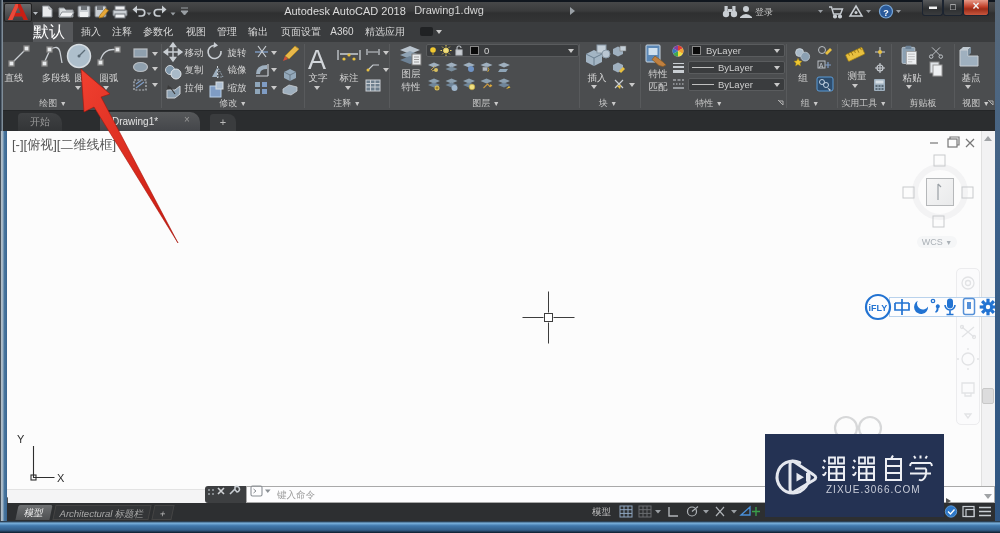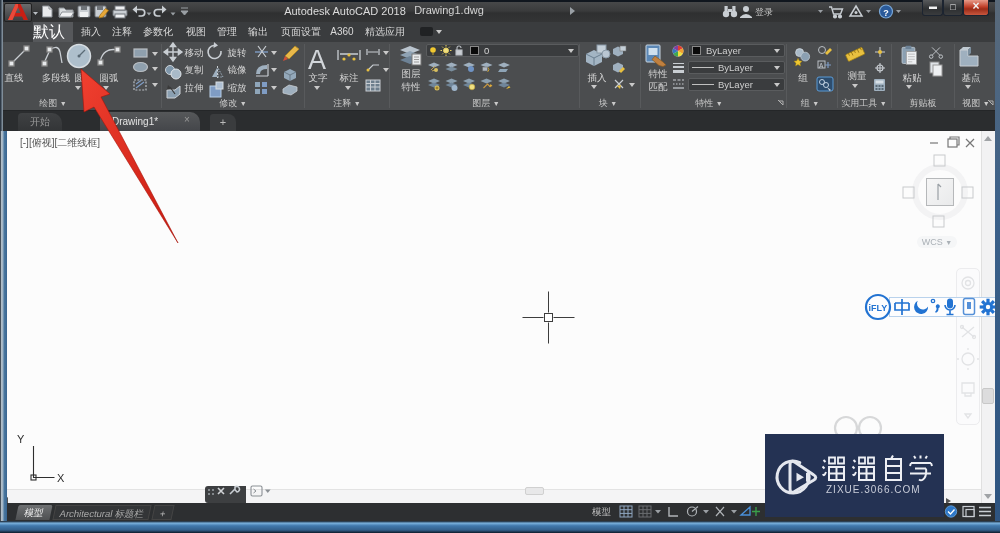--- a/index.html
+++ b/index.html
@@ -27,21 +27,21 @@
 .plabel{top:97px;height:12px;color:#c9c9c9;font-size:9px;text-align:center}
 .tlabel{color:#d6d6d6;font-size:9.5px;text-align:center}
 .caret{width:0;height:0;border-left:3px solid transparent;border-right:3px solid transparent;border-top:4px solid #c9c9c9}
 
 #filetabs{left:0;top:111px;width:1000px;height:20px;background:#2b2d2f}
 #tstart{left:18px;top:113px;width:44px;height:18px;background:linear-gradient(#3f4143,#333537);border-radius:4px 10px 0 0;color:#9a9a9a;font-size:10px;text-align:center;line-height:18px}
 #tdraw{left:100px;top:112px;width:100px;height:19px;background:linear-gradient(#56585a,#44464a);border-radius:4px 10px 0 0;color:#e4e4e4;font-size:10px;line-height:19px;padding-left:12px}
 #tplus{left:210px;top:114px;width:26px;height:17px;background:#3a3c3e;border-radius:3px 8px 0 0;color:#bbb;font-size:11px;text-align:center;line-height:16px}
 
 #canvas{left:7px;top:131px;width:974px;height:372px;background:#fcfcfc}
-#vplabel{left:20px;top:136px;color:#555;font-size:10px}
+#vplabel{left:12px;top:136px;color:#555;font-size:13px}
 
 #vscroll{left:981px;top:131px;width:14px;height:372px;background:#f2f2f3;border-left:1px solid #e0e0e0}
 #vthumb{left:982px;top:388px;width:12px;height:16px;background:#dcdcdd;border:1px solid #c8c8c8;border-radius:2px}
 #hscroll{left:7px;top:489px;width:974px;height:14px;background:#f4f4f5;border-top:1px solid #e3e3e3}
 #hthumb{left:525px;top:487px;width:19px;height:8px;background:#e8e8e9;border:1px solid #d0d0d0;border-radius:2px}
 
 #cmdhandle{left:205px;top:486px;width:41px;height:17px;background:#3d3f41;border-radius:3px 0 0 3px}
 #cmdinput{left:246px;top:486px;width:749px;height:17px;background:#fdfdfe;border:1px solid #a9a9a9;color:#9b9b9b;font-size:9.5px;line-height:15px}
 
 #statusbar{left:0;top:503px;width:1000px;height:18px;background:#2d2f31}
@@ -517,20 +517,21 @@
   <div class="abs" style="left:184px;top:114px;color:#9a9a9a;font-size:10px">×</div>
   <div class="abs" id="tplus">+</div>
 
   <div class="abs" id="canvas"></div>
   <div class="abs" id="vplabel">[-][俯视][二维线框]</div>
   <div class="abs" id="vscroll"></div>
   <div class="abs" id="vthumb"></div>
   <div class="abs" id="hscroll"></div>
   <div class="abs" id="hthumb"></div>
   <div class="abs" id="cmdhandle"></div>
+  <div class="abs" id="cmdinput"><span style="margin-left:30px">键入命令</span></div>
   <div class="abs" id="navbar" style="left:956px;top:268px;width:24px;height:157px;background:#fbfbfc;border:1px solid #ececee;border-radius:5px"></div>
   <div class="abs" id="wcspill" style="left:917px;top:236px;width:40px;height:12px;background:#f5f6f7;border-radius:6px;color:#aab0b6;font-size:9px;text-align:center;line-height:12px">WCS <span style="font-size:7px">▼</span></div>
   <div class="abs" id="vcube" style="left:926px;top:178px;width:28px;height:28px;background:linear-gradient(135deg,#f6f6f6,#e9eaeb);border:1px solid #b6b8ba"></div>
   <svg class="abs" style="left:0;top:131px" width="1000" height="372" viewBox="0 0 1000 372">
 
     <g stroke="#777" stroke-width="1.2" fill="none">
       <path d="M930 12 h8"></path>
       <rect x="948" y="8" width="9" height="8"></rect>
         <path d="M950 8 v-2 h9 v8 h-2"></path>
       <path d="M966 8 l8 8 M974 8 l-8 8"></path>

